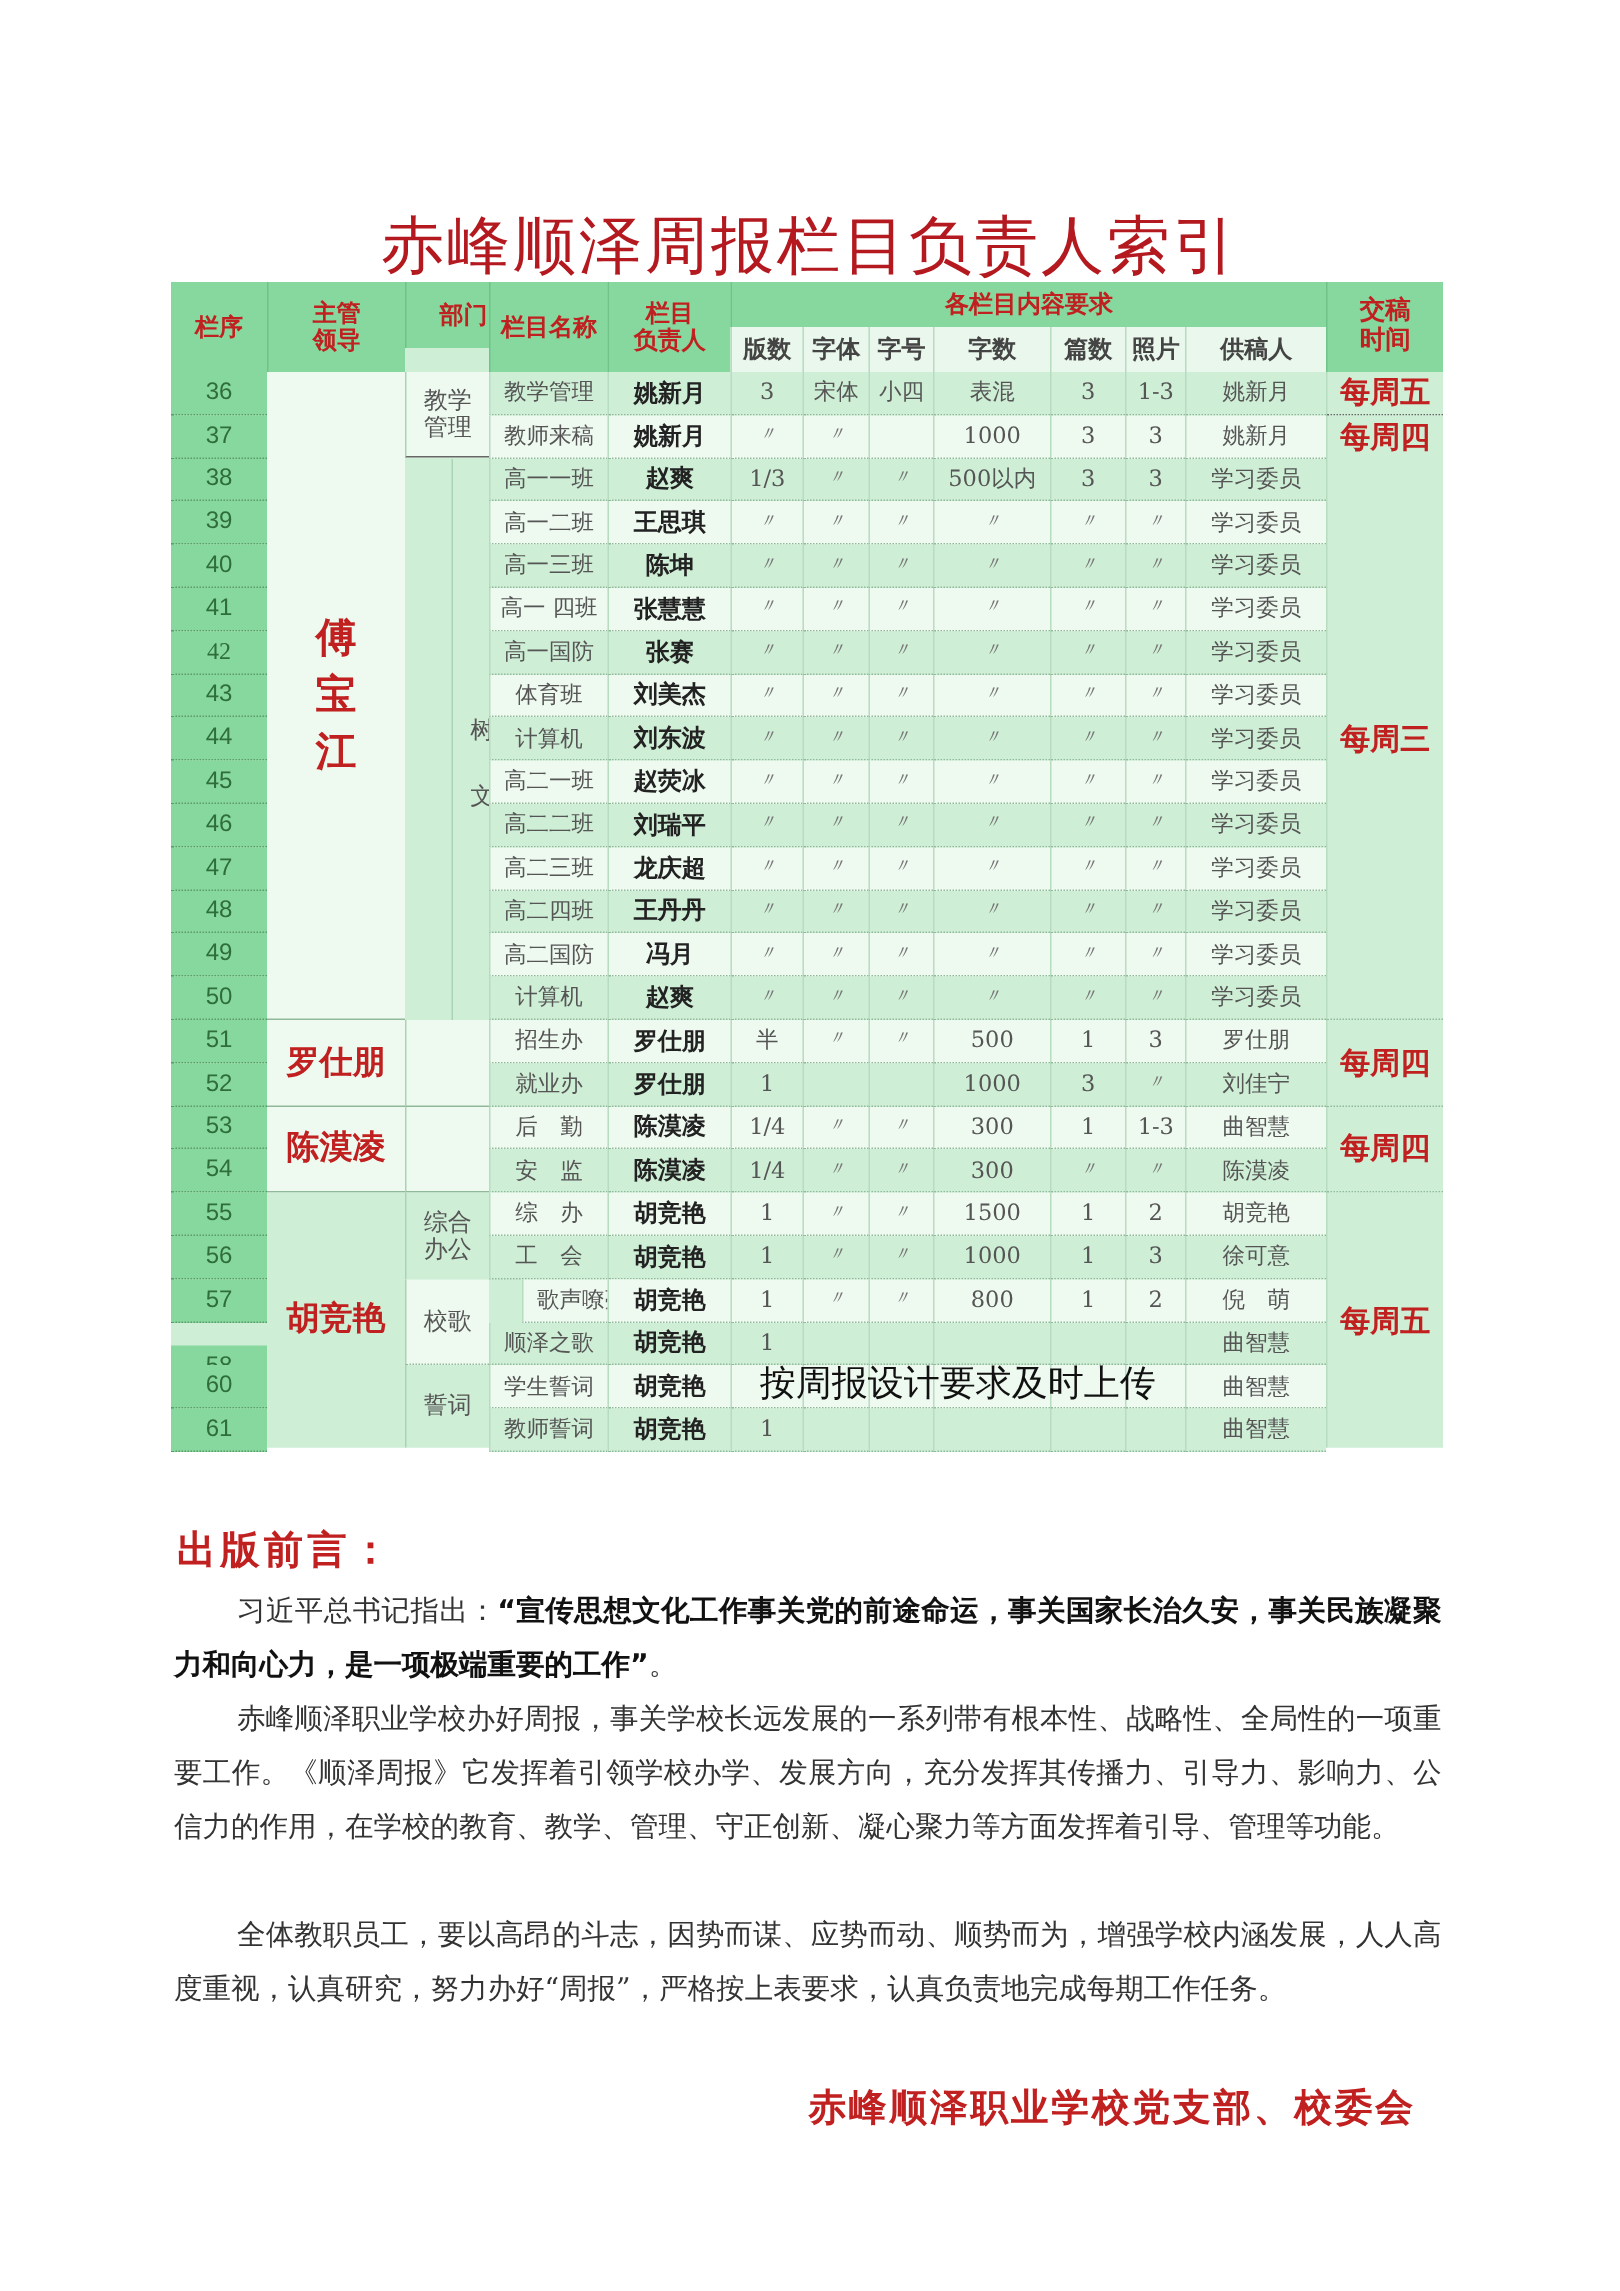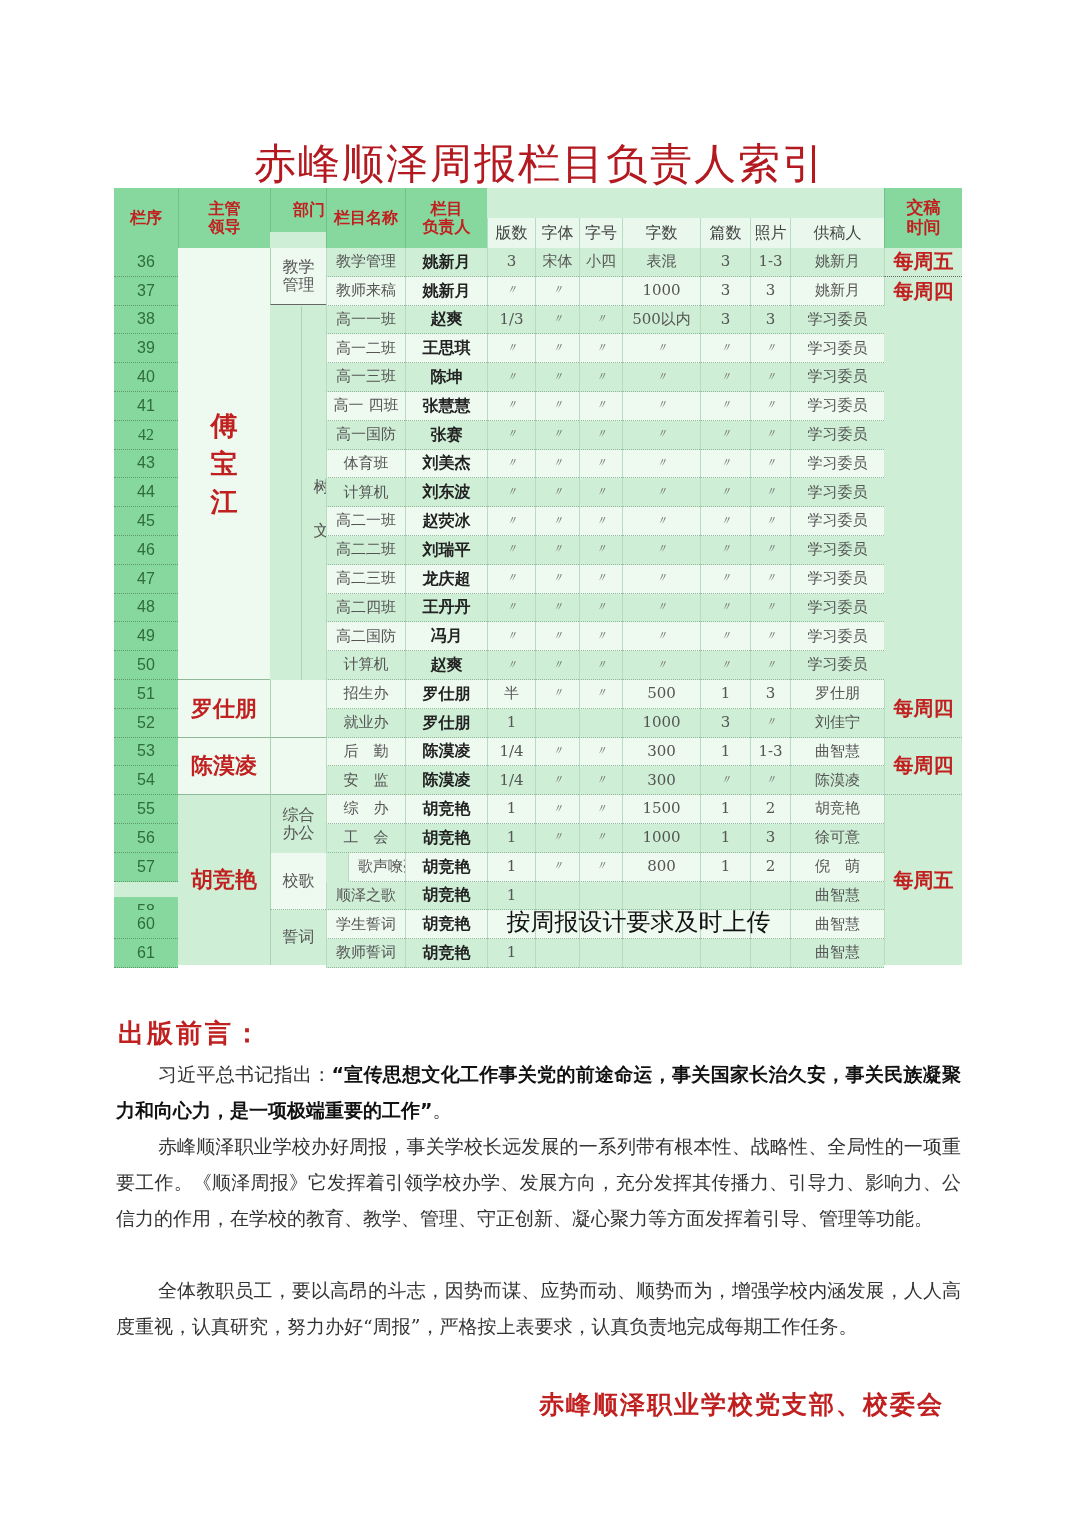--- a/index.html
+++ b/index.html
@@ -1,21 +1,21 @@
 <!DOCTYPE html>
 <html><head>
 <meta charset="utf-8">
 <style>
   html,body{margin:0;padding:0;background:#ffffff;}
   body{width:1080px;height:1527px;position:relative;overflow:hidden;font-family:"DejaVu Serif","Liberation Serif",serif;color:#333;}
   .title{position:absolute;left:0;top:136px;width:1080px;text-align:center;font-size:42px;color:#b3191f;letter-spacing:2px;font-family:"DejaVu Sans","Liberation Sans",sans-serif;}
   .tbl{position:absolute;left:114px;top:188px;width:848px;height:777px;background:#cfeed6;}
   .cell{position:absolute;box-sizing:border-box;display:flex;align-items:center;justify-content:center;text-align:center;line-height:1.15;white-space:nowrap;}
   .hdr{background:#86d89e;color:#c0201f;font-weight:bold;font-family:"DejaVu Sans","Liberation Sans",sans-serif;font-size:16px;}
-  .hdr-sub{background:#e9f7ec;color:#444;font-size:16px;border-left:1px solid #b8dcc0;}
+  .hdr-sub{background:#e9f7ec;color:#444;font-size:16px;border-left:1px solid #b8dcc0;font-weight:bold;}
   .seq{background:#86d89e;color:#2f6e3a;font-family:"Liberation Sans","DejaVu Sans",sans-serif;font-size:16px;border-bottom:1px dotted #5c9b68;}
   .leader{color:#c0201f;font-weight:bold;font-family:"DejaVu Sans","Liberation Sans",sans-serif;}
   .dept{font-size:16px;color:#555;border-left:1px solid #a9d3b2;}
   .rc{font-size:15px;color:#555;border-bottom:1px dotted #8fb99a;border-left:1px solid #b8dcc0;}
   .owner{font-weight:bold;color:#222;font-family:"DejaVu Sans","Liberation Sans",sans-serif;font-size:16px;}
   .due{color:#c0201f;font-weight:bold;font-family:"DejaVu Sans","Liberation Sans",sans-serif;font-size:20px;background:#cfeed6;border-left:1px solid #b8dcc0;}
   .ditto{font-style:italic;color:#777;font-size:13px;}
   .big-note{position:absolute;left:487px;top:907px;width:303px;height:29px;display:flex;align-items:center;justify-content:center;font-size:24px;color:#111;font-family:"DejaVu Sans","Liberation Sans",sans-serif;background:transparent;}
   .section-title{position:absolute;left:118px;top:1016px;font-size:26px;color:#c0201f;font-weight:bold;letter-spacing:3px;}
   .para{position:absolute;left:116px;width:845px;font-size:19px;line-height:36px;color:#333;text-indent:42px;text-align:justify;}
@@ -33,20 +33,21 @@
   <div class="cell hdr" style="left:64px;top:0;width:92px;height:60px;flex-direction:column;border-left:1px solid #6fc388;">
     <span>主管</span>
     <span>领导</span>
   </div>
   <div class="cell hdr" style="left:156px;top:0;width:56px;height:44px;border-left:1px solid #6fc388;padding-left:21px;">部门</div>
   <div class="cell hdr" style="left:212px;top:0;width:79px;height:60px;border-left:1px solid #6fc388;">栏目名称</div>
   <div class="cell hdr" style="left:291px;top:0;width:82px;height:60px;flex-direction:column;border-left:1px solid #6fc388;">
     <span>栏目</span>
     <span>负责人</span>
   </div>
+  <div class="cell hdr" style="left:373px;top:0;width:397px;height:30px;border-left:1px solid #6fc388;">各栏目内容要求</div>
   <div class="cell hdr-sub" style="left:373px;top:30px;width:48px;height:30px;">版数</div>
   <div class="cell hdr-sub" style="left:421px;top:30px;width:44px;height:30px;">字体</div>
   <div class="cell hdr-sub" style="left:465px;top:30px;width:43px;height:30px;">字号</div>
   <div class="cell hdr-sub" style="left:508px;top:30px;width:78px;height:30px;">字数</div>
   <div class="cell hdr-sub" style="left:586px;top:30px;width:50px;height:30px;">篇数</div>
   <div class="cell hdr-sub" style="left:636px;top:30px;width:40px;height:30px;">照片</div>
   <div class="cell hdr-sub" style="left:676px;top:30px;width:94px;height:30px;">供稿人</div>
   <div class="cell hdr" style="left:770px;top:0;width:78px;height:60px;flex-direction:column;border-left:1px solid #6fc388;font-size:17px;">
     <span>交稿</span>
     <span>时间</span>
@@ -326,20 +327,21 @@
       <div class="cell rc" style="left: 421px; top: 751.2px; width: 44px; height: 28.8px; background: rgb(207, 238, 214);"></div>
       <div class="cell rc" style="left: 465px; top: 751.2px; width: 43px; height: 28.8px; background: rgb(207, 238, 214);"></div>
       <div class="cell rc" style="left: 508px; top: 751.2px; width: 78px; height: 28.8px; background: rgb(207, 238, 214);"></div>
       <div class="cell rc" style="left: 586px; top: 751.2px; width: 50px; height: 28.8px; background: rgb(207, 238, 214);"></div>
       <div class="cell rc" style="left: 636px; top: 751.2px; width: 40px; height: 28.8px; background: rgb(207, 238, 214);"></div>
       <div class="cell rc" style="left: 676px; top: 751.2px; width: 94px; height: 28.8px; background: rgb(207, 238, 214);">曲智慧</div>
     </div>
 
   <div class="cell due" style="left:770px;top:60px;width:78px;height:28.8px;border-bottom:1px dotted #666;">每周五</div>
   <div class="cell due" style="left:770px;top:88.8px;width:78px;height:28.8px;">每周四</div>
+  <div class="cell due" style="left:770px;top:117.6px;width:78px;height:374.4px;border-bottom:1px dotted #8fb99a;">每周三</div>
   <div class="cell due" style="left:770px;top:492px;width:78px;height:57.6px;border-bottom:1px dotted #8fb99a;">每周四</div>
   <div class="cell due" style="left:770px;top:549.6px;width:78px;height:57.6px;border-bottom:1px dotted #8fb99a;">每周四</div>
   <div class="cell due" style="left:770px;top:607.2px;width:78px;height:169.8px;">每周五</div>
 </div>
 
 <div class="big-note">按周报设计要求及时上传</div>
 
 <div class="section-title">出版前言：</div>
 <div class="para" style="top:1056px;"><span>习近平总书记指出：</span><b>“宣传思想文化工作事关党的前途命运，事关国家长治久安，事关民族凝聚力和向心力，是一项极端重要的工作”</b><span>。</span></div>
 <div class="para" style="top:1128px;">赤峰顺泽职业学校办好周报，事关学校长远发展的一系列带有根本性、战略性、全局性的一项重要工作。《顺泽周报》它发挥着引领学校办学、发展方向，充分发挥其传播力、引导力、影响力、公信力的作用，在学校的教育、教学、管理、守正创新、凝心聚力等方面发挥着引导、管理等功能。</div>

